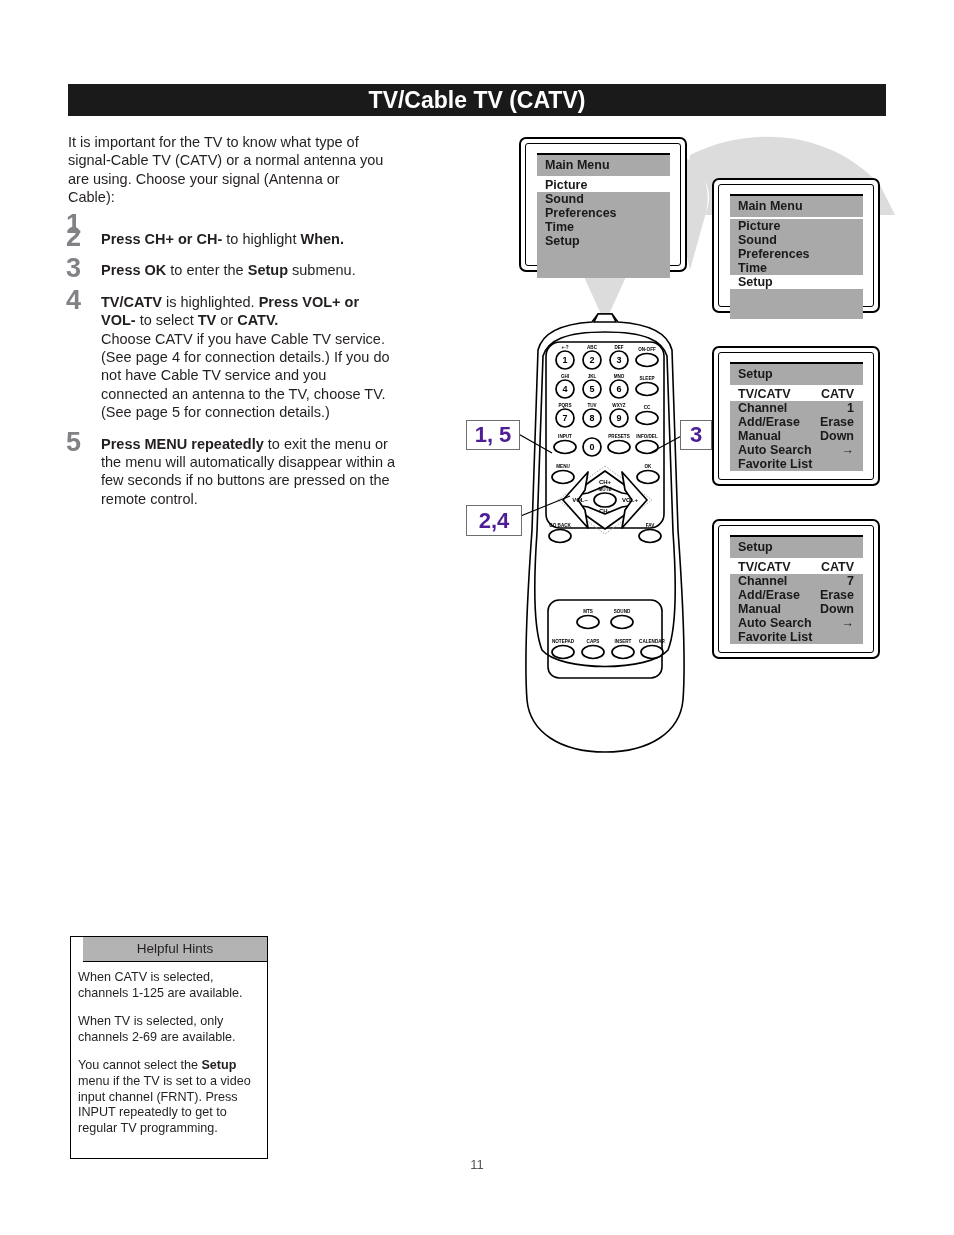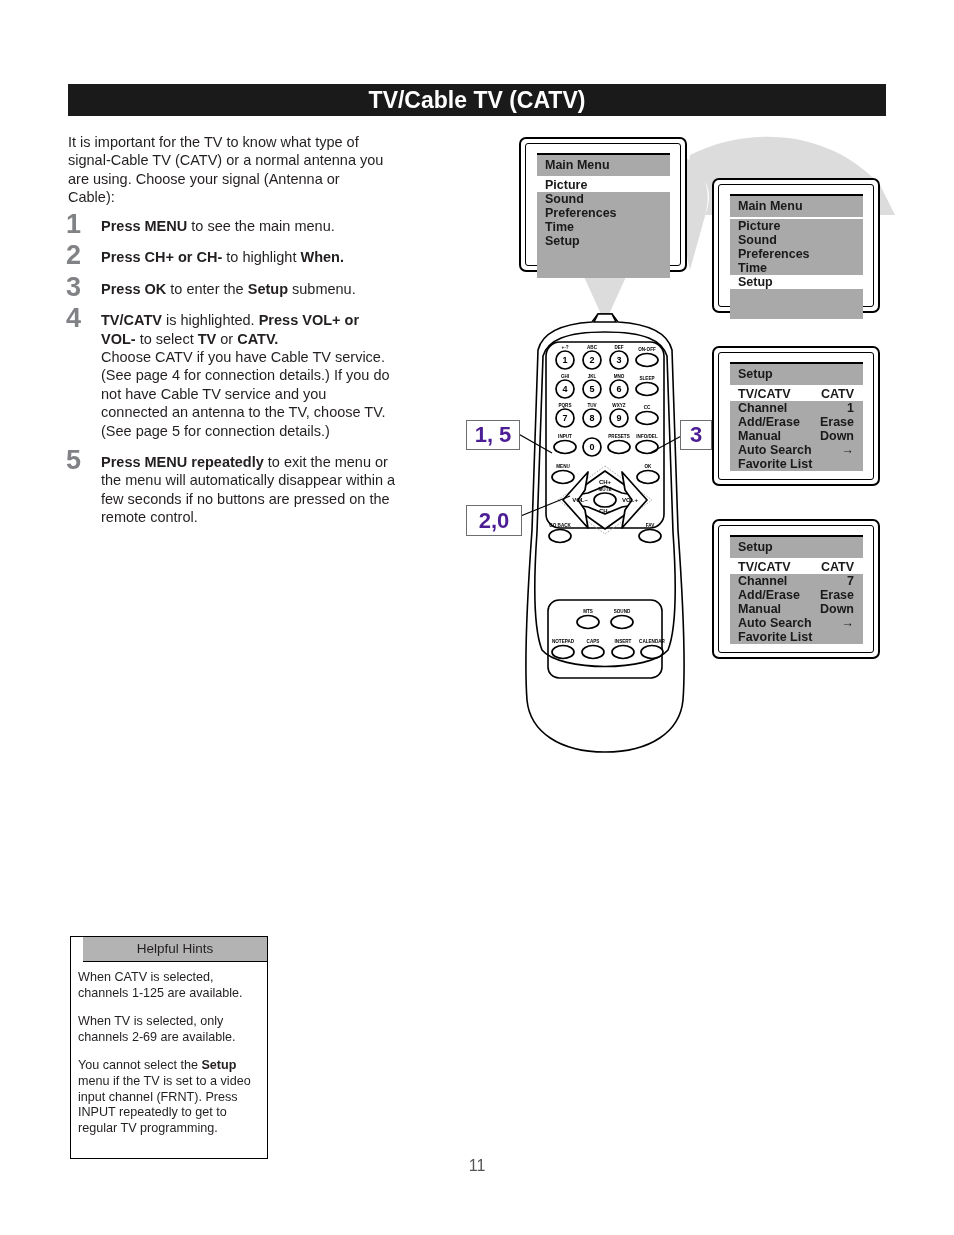--- a/index.html
+++ b/index.html
@@ -88,21 +88,21 @@
   }
   #hints-body p { margin: 0 0 13px 0; }
   #hints-body p:last-child { margin-bottom: 12px; }
 
   
   #page-number {
     position: absolute;
     left: 0; top: 1157px;
     width: 954px;
     text-align: center;
-    font-size: 16px;
+    font-size: 13px;
     color: #555;
   }
 
   
   .osd {
     position: absolute;
     background: #ffffff;
     border: 2px solid #000;
     border-radius: 7px;
     box-sizing: border-box;
@@ -182,21 +182,20 @@
 
 <div id="title-bar">
   <span class="title-text">TV/Cable TV (CATV)</span>
 </div>
 
 <div id="intro">It is important for the TV to know what type of signal-Cable TV (CATV) or a normal antenna you are using. Choose your signal (Antenna or Cable):</div>
 
 <div id="steps">
     <div class="step">
       <div class="step-num">1</div>
-      <div class="step-body"><b>Press MENU</b> to see the main menu.</div>
     </div>
     <div class="step">
       <div class="step-num">2</div>
       <div class="step-body"><b>Press CH+ or CH-</b> to highlight <b>When.</b></div>
     </div>
     <div class="step">
       <div class="step-num">3</div>
       <div class="step-body"><b>Press OK</b> to enter the <b>Setup</b> submenu.</div>
     </div>
     <div class="step">
@@ -440,21 +439,21 @@
 
   <g stroke="#000" stroke-width="1.1" fill="none">
     <path d="M 8 128 L 52 153"></path>
     <path d="M 196 128 L 150 153"></path>
     <path d="M 6 222 L 70 196"></path>
   </g>
 </svg>
 
 <div class="callout" id="callout-15">1, 5</div>
 <div class="callout" id="callout-3">3</div>
-<div class="callout" id="callout-24">2,0</div>
+<div class="callout" id="callout-24">2,4</div>
 
 <div id="hints-box">
   <div id="hints-head">Helpful Hints</div>
   <div id="hints-body">
     <p>When CATV is selected, channels 1-125 are available.</p>
     <p>When TV is selected, only channels 2-69 are available.</p>
     <p>You cannot select the <b>Setup</b> menu if the TV is set to a video input channel (FRNT). Press INPUT repeatedly to get to regular TV programming.</p>
   </div>
 </div>
 

